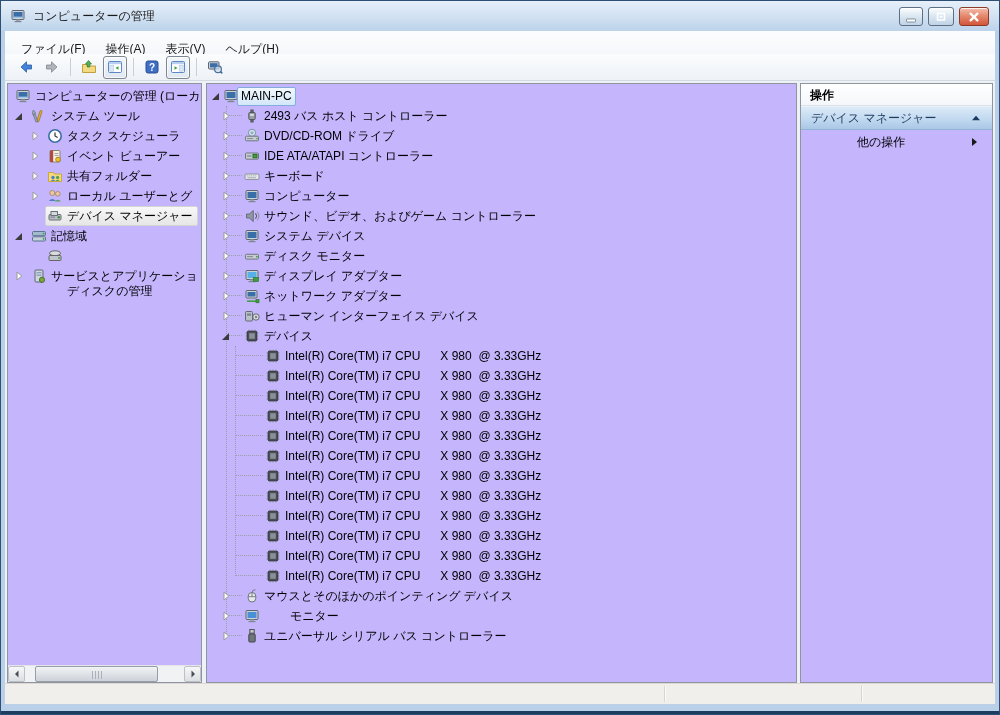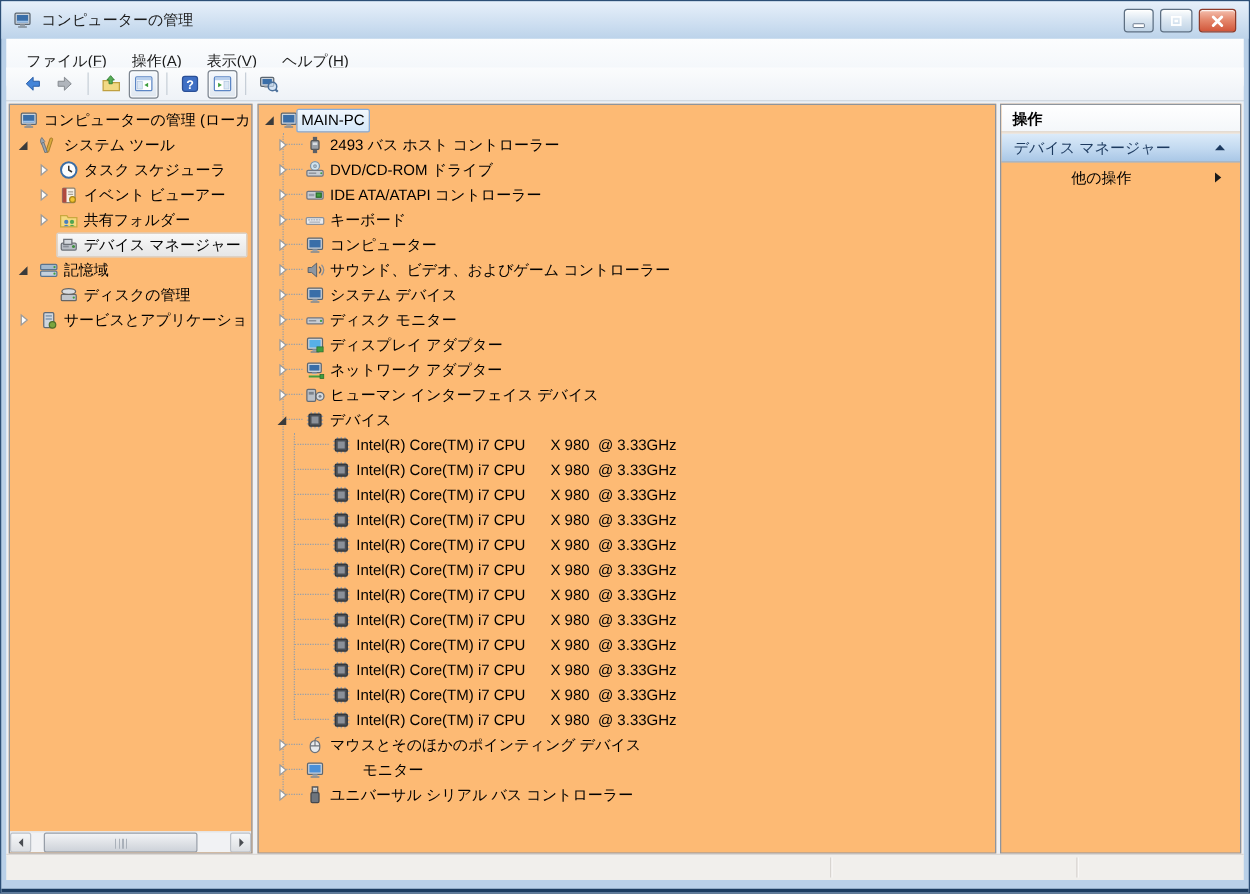--- a/index.html
+++ b/index.html
@@ -33,21 +33,21 @@
     background:linear-gradient(180deg,#fbfcfd,#eef2f7);
     border-bottom:1px solid #d3dae2; display:flex; align-items:center; padding-left:8px; }
   .tb-btn{ width:24px; height:23px; display:flex; align-items:center; justify-content:center;
     border:1px solid transparent; border-radius:3px; margin:0 1px; }
   .tb-btn.pressed{ border-color:#7e8690;
     background:linear-gradient(180deg,#f4f8fc,#dfe7f0);
     box-shadow:inset 0 0 0 1px rgba(255,255,255,.7); }
   .tb-sep{ width:1px; height:18px; background:#c7cfd8; margin:0 5px; }
   
   .content{ position:absolute; left:4px; right:4px; top:80px; height:604px; background:#eef1f5; }
-  .pane{ position:absolute; top:2px; bottom:2px; background:#fdba74; border:1px solid #8e959e; overflow:hidden; }
+  .pane{ position:absolute; top:2px; bottom:2px; background:#c4b5fd; border:1px solid #8e959e; overflow:hidden; }
   .pane-left{ left:2px; width:195px; }
   .pane-main{ left:201px; width:591px; }
   .pane-right{ left:795px; right:2px; }
   
   .tree{ position:absolute; left:1px; right:1px; top:2px; bottom:2px; overflow:hidden; }
   .tree-row{ position:relative; height:20px; white-space:pre; }
   .tree-row .exp{ position:absolute; top:2px; width:16px; height:16px; }
   .tree-row .nico{ position:absolute; top:2px; width:16px; height:16px; }
   .tree-row .lbl{ position:absolute; top:0; line-height:20px; white-space:pre; color:#000; }
   .lbl-sel{ border:1px solid #84acdd; border-radius:2px; padding:0 3px;
@@ -230,39 +230,47 @@
               </svg></span><span class="lbl" style="left: 58px;">イベント ビューアー</span></div>
           <div class="tree-row"><span class="exp" style="left: 18px;"><svg width="16" height="16" viewBox="0 0 16 16">
                 <path d="M6 4 L10.8 8 L6 12 Z" fill="#fdfdfd" stroke="#9b9b9b"></path>
               </svg></span><span class="nico" style="left: 38px;"><svg width="16" height="16" viewBox="0 0 16 16">
                 <path d="M1.5 4.5 h5 l1 1.5 h7 v7.5 h-13 z" fill="#f5d97e" stroke="#c9a83f"></path>
                 <circle cx="6" cy="9.5" r="1.7" fill="#4a7fbf"></circle>
                 <path d="M3.8 13 q2.2 -2.4 4.4 0 z" fill="#4a7fbf"></path>
                 <circle cx="10.6" cy="9.5" r="1.7" fill="#52a552"></circle>
                 <path d="M8.4 13 q2.2 -2.4 4.4 0 z" fill="#52a552"></path>
               </svg></span><span class="lbl" style="left: 58px;">共有フォルダー</span></div>
+          <div class="tree-row"><span class="exp" style="left: 18px;"><svg width="16" height="16" viewBox="0 0 16 16">
+                <path d="M6 4 L10.8 8 L6 12 Z" fill="#fdfdfd" stroke="#9b9b9b"></path>
+              </svg></span><span class="nico" style="left: 38px;"><svg width="16" height="16" viewBox="0 0 16 16">
+                <circle cx="5.3" cy="5" r="2.5" fill="#ecc9a0" stroke="#9a7a50" stroke-width="0.7"></circle>
+                <path d="M1.8 13 q3.5 -4.2 7 0 z" fill="#4d7fbe"></path>
+                <circle cx="10.8" cy="5.8" r="2.3" fill="#ecc9a0" stroke="#9a7a50" stroke-width="0.7"></circle>
+                <path d="M7.6 13.6 q3.2 -3.8 6.4 0 z" fill="#58a058"></path>
+              </svg></span><span class="lbl" style="left: 58px;">ローカル ユーザーとグ</span></div>
           <div class="tree-row"><div class="row-sel" style="left: 36px;"></div><span class="nico" style="left: 38px;"><svg width="16" height="16" viewBox="0 0 16 16">
                 <rect x="2" y="6.5" width="12" height="5.5" rx="1" fill="#b9bec6" stroke="#6b7077"></rect>
                 <rect x="4" y="3.5" width="6.5" height="4" fill="#d5d9de" stroke="#6b7077"></rect>
                 <circle cx="11.8" cy="9.2" r="1.2" fill="#3e8e3e"></circle>
                 <rect x="3.5" y="8.5" width="4.5" height="1.4" fill="#8a9099"></rect>
               </svg></span><span class="lbl" style="left: 58px;">デバイス マネージャー</span></div>
           <div class="tree-row"><span class="exp" style="left: 2px;"><svg width="16" height="16" viewBox="0 0 16 16">
                 <path d="M11 5 L11 12 L4 12 Z" fill="#3b3b3b"></path>
               </svg></span><span class="nico" style="left: 22px;"><svg width="16" height="16" viewBox="0 0 16 16">
                 <rect x="1.5" y="3.5" width="13" height="4.2" rx="1" fill="#a3b9ce" stroke="#5a748e"></rect>
                 <rect x="1.5" y="8.8" width="13" height="4.2" rx="1" fill="#c6d1dc" stroke="#5a748e"></rect>
                 <circle cx="12.6" cy="10.9" r="0.9" fill="#3e9e3e"></circle>
                 <circle cx="12.6" cy="5.6" r="0.9" fill="#3e9e3e"></circle>
               </svg></span><span class="lbl" style="left: 42px;">記憶域</span></div>
           <div class="tree-row"><span class="nico" style="left: 38px;"><svg width="16" height="16" viewBox="0 0 16 16">
                 <ellipse cx="8" cy="5.2" rx="5.5" ry="2.4" fill="#d8dce1" stroke="#666"></ellipse>
                 <rect x="2" y="7.5" width="12" height="5" rx="1" fill="#c0c5cc" stroke="#666"></rect>
                 <circle cx="12" cy="10" r="0.9" fill="#3e9e3e"></circle>
-              </svg></span><span class="lbl" style="left: 58px;">ディスクの管理</span></div>
+              </svg></span><span class="lbl" style="left: 58px; margin-top: 35px;">ディスクの管理</span></div>
           <div class="tree-row"><span class="exp" style="left: 2px;"><svg width="16" height="16" viewBox="0 0 16 16">
                 <path d="M6 4 L10.8 8 L6 12 Z" fill="#fdfdfd" stroke="#9b9b9b"></path>
               </svg></span><span class="nico" style="left: 22px;"><svg width="16" height="16" viewBox="0 0 16 16">
                 <rect x="4" y="2" width="8" height="12" rx="1" fill="#cfd6de" stroke="#5f6a76"></rect>
                 <rect x="5.5" y="4" width="5" height="1.4" fill="#8ea2b5"></rect>
                 <rect x="5.5" y="6.5" width="5" height="1.4" fill="#8ea2b5"></rect>
                 <circle cx="11" cy="11.8" r="2.6" fill="#7aa53f" stroke="#4e702a"></circle>
               </svg></span><span class="lbl" style="left: 42px;">サービスとアプリケーショ</span></div>
         </div>
       <div class="hscroll">

